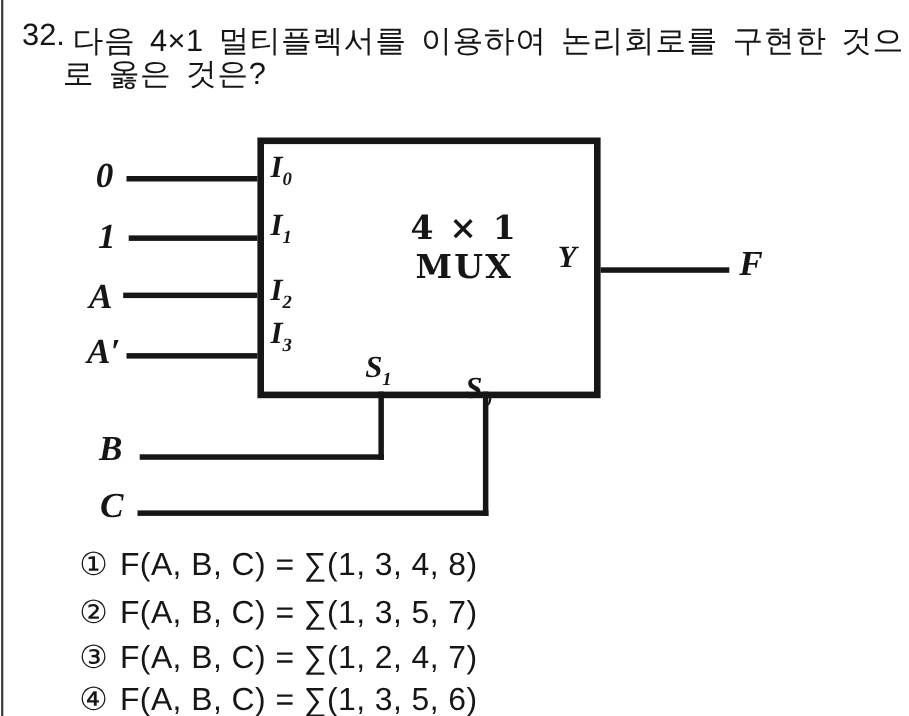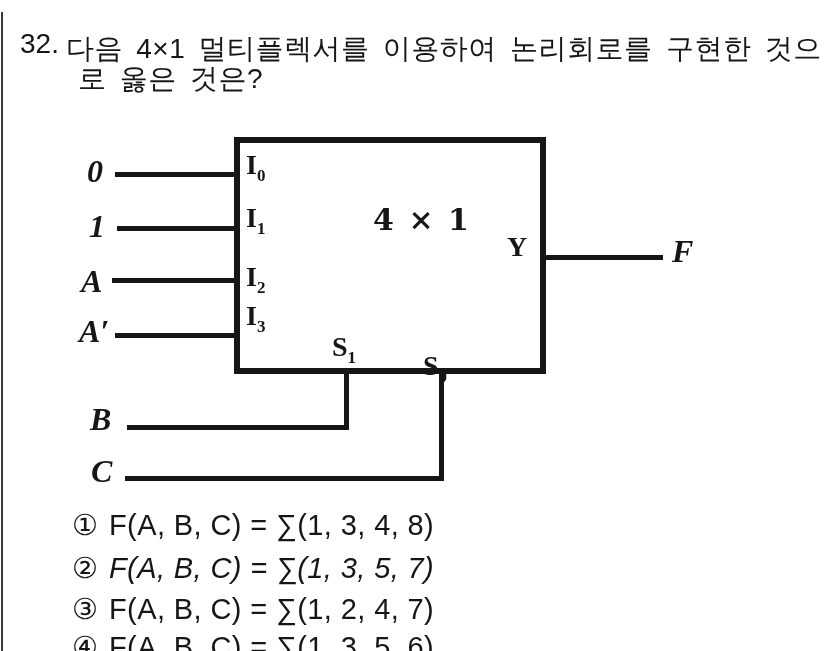--- a/index.html
+++ b/index.html
@@ -8,59 +8,60 @@
   }
   html,body{margin:0;padding:0;}
   body{
     width:826px;height:651px;
     background:var(--paper);
     position:relative;
     overflow:hidden;
     font-family:"Liberation Sans","DejaVu Sans",sans-serif;
     color:var(--ink);
   }
-  .abs{position:absolute;margin-top:12px;}
+  .abs{position:absolute;}
   
   .page-rule{left:1px;top:0;width:2px;height:651px;background:#3a3a3a;}
   
   .qnum{left:20px;top:17px;font-size:28px;line-height:1.1;}
   .qline1{left:66px;top:22px;font-size:28px;line-height:1.1;letter-spacing:0.5px;word-spacing:5px;white-space:nowrap;}
-  .qline2{left:78px;top:52px;font-size:28px;line-height:1.1;letter-spacing:0.5px;word-spacing:5px;white-space:nowrap;}
+  .qline2{left:57px;top:52px;font-size:28px;line-height:1.1;letter-spacing:0.5px;word-spacing:5px;white-space:nowrap;}
   
   .mux-box{left:234px;top:125px;width:312px;height:237px;border:6px solid var(--ink);box-sizing:border-box;background:var(--paper);}
   .mux-title{left:234px;top:190px;width:376px;text-align:center;
     font-family:"DejaVu Serif","Liberation Serif",serif;font-weight:bold;
     font-size:30px;line-height:36px;letter-spacing:2px;}
   
   .wire{background:var(--ink);}
   
   .sig{font-family:"Liberation Serif","DejaVu Serif",serif;font-style:italic;font-weight:bold;
     font-size:32px;line-height:1;white-space:nowrap;}
   
-  .port{font-family:"Liberation Serif","DejaVu Serif",serif;font-weight:bold;
+  .port{font-family:"Liberation Serif","DejaVu Serif",serif;font-style:italic;font-weight:bold;
     font-size:28px;line-height:1;white-space:nowrap;}
   .port .psub{font-size:17px;vertical-align:-7px;letter-spacing:0;}
   
   .opt{white-space:nowrap;font-size:29px;line-height:1.1;}
   .opt .marker{font-family:"DejaVu Sans","Liberation Sans",sans-serif;}
   .opt .formula{margin-left:11px;letter-spacing:0.4px;}
 </style>
 </head>
 <body>
 
 <div class="abs page-rule"></div>
 
 <div class="abs qnum">32.</div>
 <div class="abs qline1">다음 4×1 멀티플렉서를 이용하여 논리회로를 구현한 것으</div>
 <div class="abs qline2">로 옳은 것은?</div>
 
 <div class="abs mux-box"></div>
 
 <div class="abs mux-title">
   <div>4 × 1</div>
+  <div>MUX</div>
 </div>
 
 <div class="abs sig" style="left:87px;top:143px;">0</div>
 <div class="abs sig" style="left:89px;top:198px;">1</div>
 <div class="abs sig" style="left:81px;top:253px;">A</div>
 <div class="abs sig" style="left:79px;top:303px;">A′</div>
 
 <div class="abs wire" style="left:115px;top:160px;width:119px;height:5px;"></div>
 <div class="abs wire" style="left:117px;top:214px;width:117px;height:5px;"></div>
 <div class="abs wire" style="left:112px;top:266px;width:122px;height:5px;"></div>
@@ -83,21 +84,21 @@
 <div class="abs wire" style="left:127px;top:413px;width:222px;height:5px;"></div>
 <div class="abs wire" style="left:439px;top:356px;width:5px;height:113px;"></div>
 <div class="abs wire" style="left:125px;top:464px;width:319px;height:5px;"></div>
 
 <div class="abs sig" style="left:90px;top:391px;">B</div>
 <div class="abs sig" style="left:91px;top:443px;">C</div>
 
 <div class="abs opt" style="left:72px;top:498px;">
   <span class="marker">①</span><span class="formula">F(A, B, C) = ∑(1, 3, 4, 8)</span>
 </div>
-<div class="abs opt" style="left:72px;top:541px;font-style:italic;">
+<div class="abs opt" style="left:72px;top:541px;">
   <span class="marker">②</span><span class="formula">F(A, B, C) = ∑(1, 3, 5, 7)</span>
 </div>
 <div class="abs opt" style="left:72px;top:582px;">
   <span class="marker">③</span><span class="formula">F(A, B, C) = ∑(1, 2, 4, 7)</span>
 </div>
 <div class="abs opt" style="left:72px;top:620px;">
   <span class="marker">④</span><span class="formula">F(A, B, C) = ∑(1, 3, 5, 6)</span>
 </div>
 
 </body></html>

